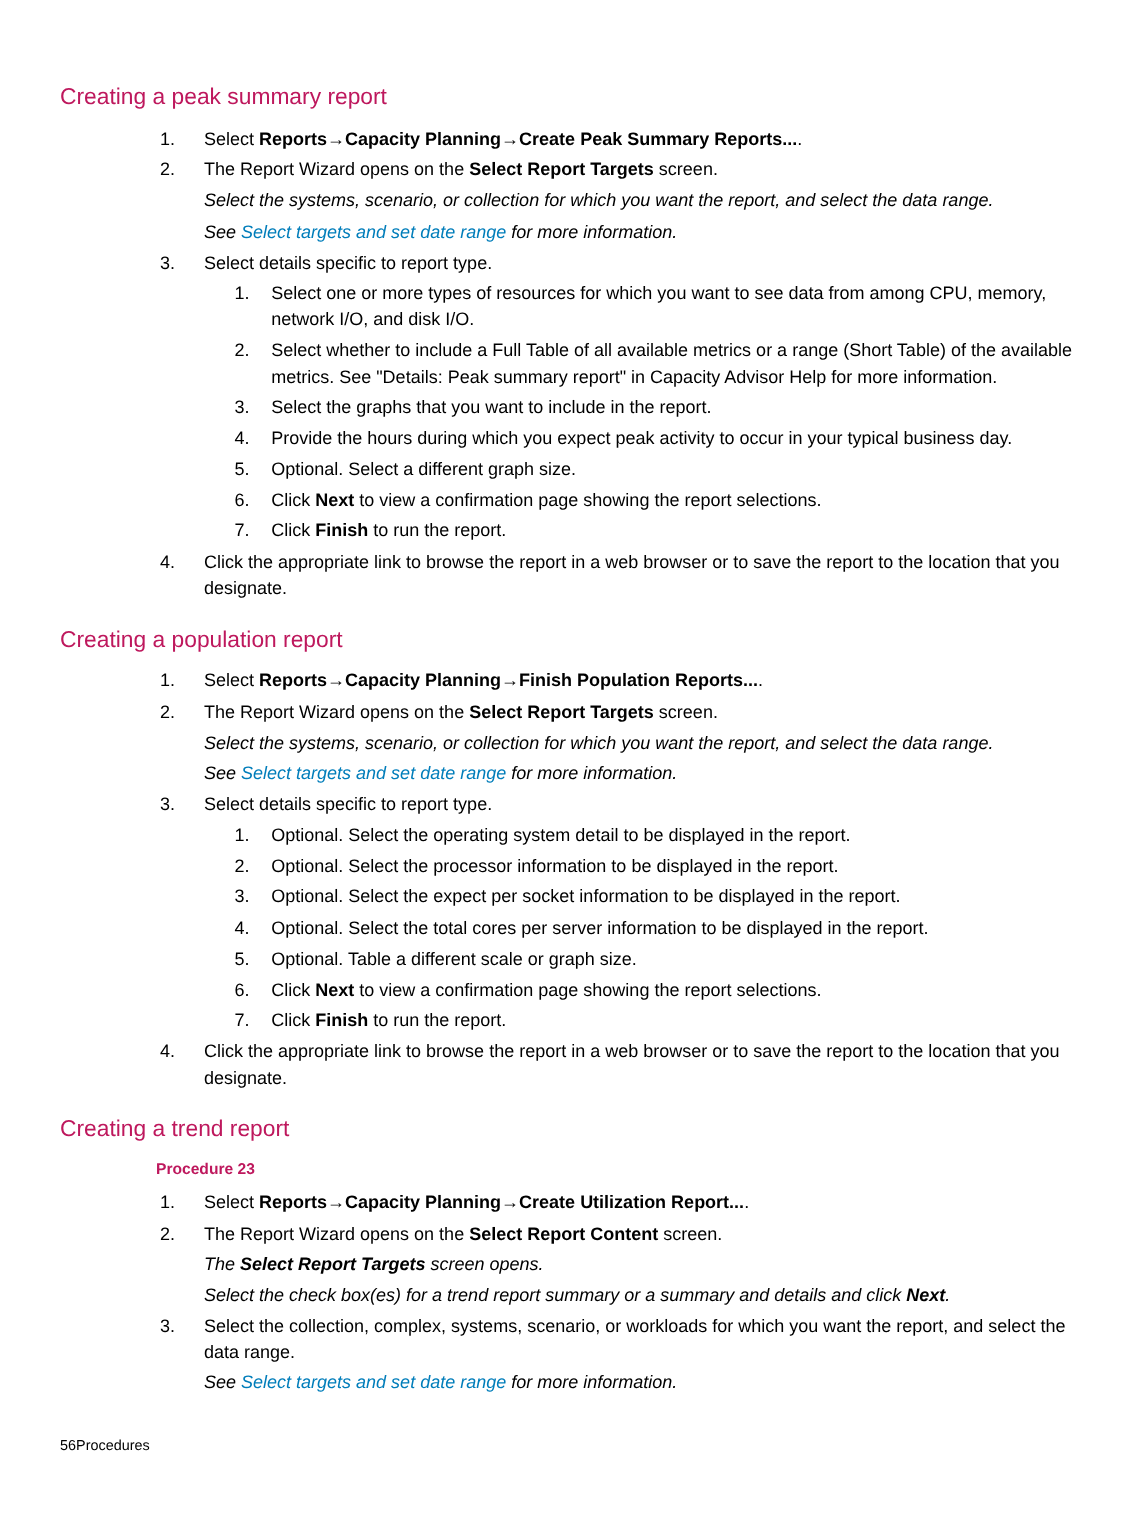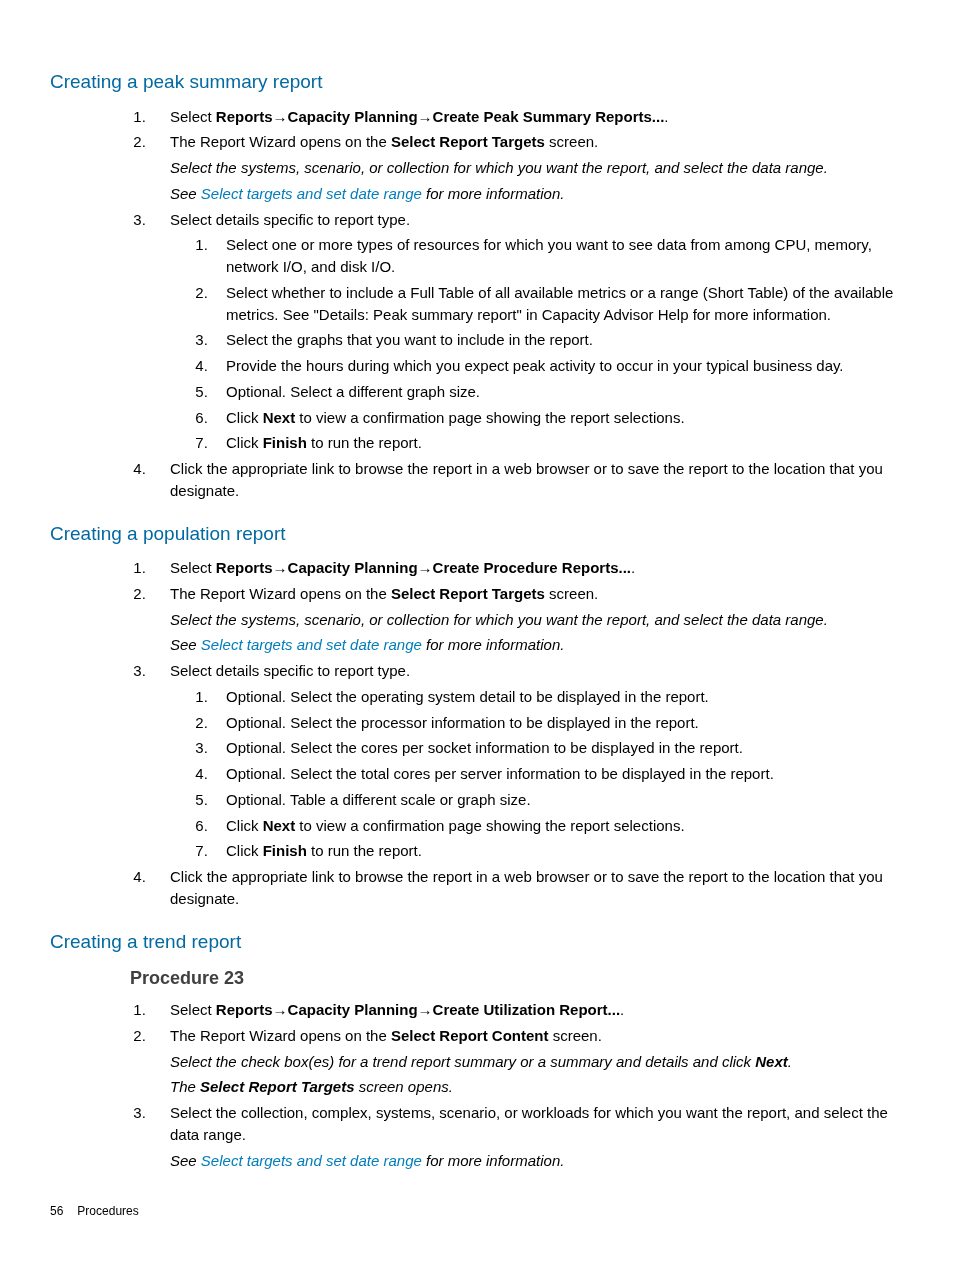--- a/index.html
+++ b/index.html
@@ -6,29 +6,29 @@
     font-family: Arial, Helvetica, sans-serif;
     margin: 0;
     padding: 50px 50px 30px 50px;
     color: #000;
     font-size: 15px;
     line-height: 1.45;
     width: 954px;
     box-sizing: border-box;
   }
   h2.section-heading {
-    color: #0369a1;
+    color: #be185d;
     font-weight: 400;
     font-size: 19px;
     margin: 18px 0 10px 0;
   }
   h3.procedure-heading {
-    color: #404040;
+    color: #be185d;
     font-weight: 700;
-    font-size: 18px;
+    font-size: 13px;
     margin: 8px 0 8px 80px;
   }
   ol.outer-list {
     margin: 0;
     padding-left: 100px;
   }
   ol.outer-list > li {
     padding-left: 20px;
     margin-bottom: 4px;
   }
@@ -48,21 +48,21 @@
     color: #007dba;
     text-decoration: none;
   }
   .bold { font-weight: 700; }
   .italic { }
   .arrow { font-family: Arial, sans-serif; }
   .footer {
     margin-top: 32px;
     font-size: 12px;
   }
-  .footer-page { margin-right: 14px; }
+  .footer-page { }
 </style>
 </head>
 <body>
 
 <h2 class="section-heading">Creating a peak summary report</h2>
 <ol class="outer-list">
   <li>
     <span>Select </span><span class="bold"><span>Reports</span><span class="arrow">→</span><span>Capacity Planning</span><span class="arrow">→</span><span>Create Peak Summary Reports...</span></span><span>.</span>
   </li>
   <li>
@@ -81,52 +81,52 @@
         <li><span>Click </span><span class="bold">Next</span><span> to view a confirmation page showing the report selections.</span></li>
         <li><span>Click </span><span class="bold">Finish</span><span> to run the report.</span></li>
       </ol>
   </li>
   <li>Click the appropriate link to browse the report in a web browser or to save the report to the location that you designate.</li>
 </ol>
 
 <h2 class="section-heading">Creating a population report</h2>
 <ol class="outer-list">
   <li>
-    <span>Select </span><span class="bold"><span>Reports</span><span class="arrow">→</span><span>Capacity Planning</span><span class="arrow">→</span><span>Create Procedure Reports...</span></span><span>.</span>
+    <span>Select </span><span class="bold"><span>Reports</span><span class="arrow">→</span><span>Capacity Planning</span><span class="arrow">→</span><span>Finish Population Reports...</span></span><span>.</span>
   </li>
   <li>
     <span>The Report Wizard opens on the </span><span class="bold">Select Report Targets</span><span> screen.</span>
     <div class="para">Select the systems, scenario, or collection for which you want the report, and select the data range.</div>
     <div class="para"><span>See </span><a class="link">Select targets and set date range</a><span> for more information.</span></div>
   </li>
   <li>
     <span>Select details specific to report type.</span>
     <ol class="inner-list" id="pop-sub">
         <li>Optional. Select the operating system detail to be displayed in the report.</li>
         <li>Optional. Select the processor information to be displayed in the report.</li>
-        <li>Optional. Select the cores per socket information to be displayed in the report.</li>
+        <li>Optional. Select the expect per socket information to be displayed in the report.</li>
         <li>Optional. Select the total cores per server information to be displayed in the report.</li>
         <li>Optional. Table a different scale or graph size.</li>
         <li><span>Click </span><span class="bold">Next</span><span> to view a confirmation page showing the report selections.</span></li>
         <li><span>Click </span><span class="bold">Finish</span><span> to run the report.</span></li>
       </ol>
   </li>
   <li>Click the appropriate link to browse the report in a web browser or to save the report to the location that you designate.</li>
 </ol>
 
 <h2 class="section-heading">Creating a trend report</h2>
 <h3 class="procedure-heading">Procedure 23</h3>
 <ol class="outer-list">
   <li>
     <span>Select </span><span class="bold"><span>Reports</span><span class="arrow">→</span><span>Capacity Planning</span><span class="arrow">→</span><span>Create Utilization Report...</span></span><span>.</span>
   </li>
   <li>
     <span>The Report Wizard opens on the </span><span class="bold">Select Report Content</span><span> screen.</span>
+    <div class="para"><span>The </span><span class="bold">Select Report Targets</span><span> screen opens.</span></div>
     <div class="para"><span>Select the check box(es) for a trend report summary or a summary and details and click </span><span class="bold">Next</span><span>.</span></div>
-    <div class="para"><span>The </span><span class="bold">Select Report Targets</span><span> screen opens.</span></div>
   </li>
   <li>
     <span>Select the collection, complex, systems, scenario, or workloads for which you want the report, and select the data range.</span>
     <div class="para"><span>See </span><a class="link">Select targets and set date range</a><span> for more information.</span></div>
   </li>
 </ol>
 
 <div class="footer">
   <span class="footer-page">56</span><span>Procedures</span>
 </div>

